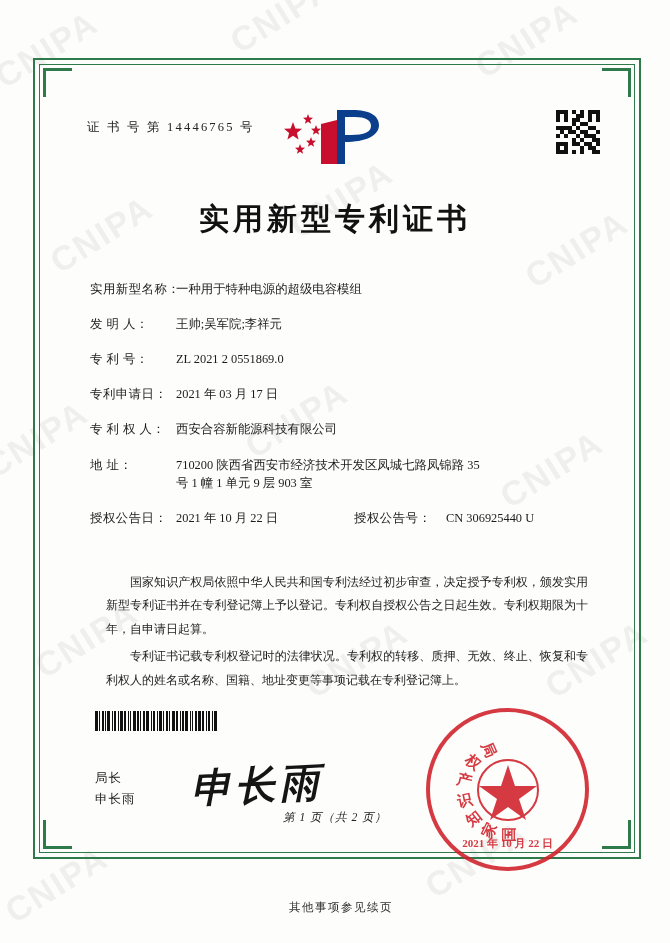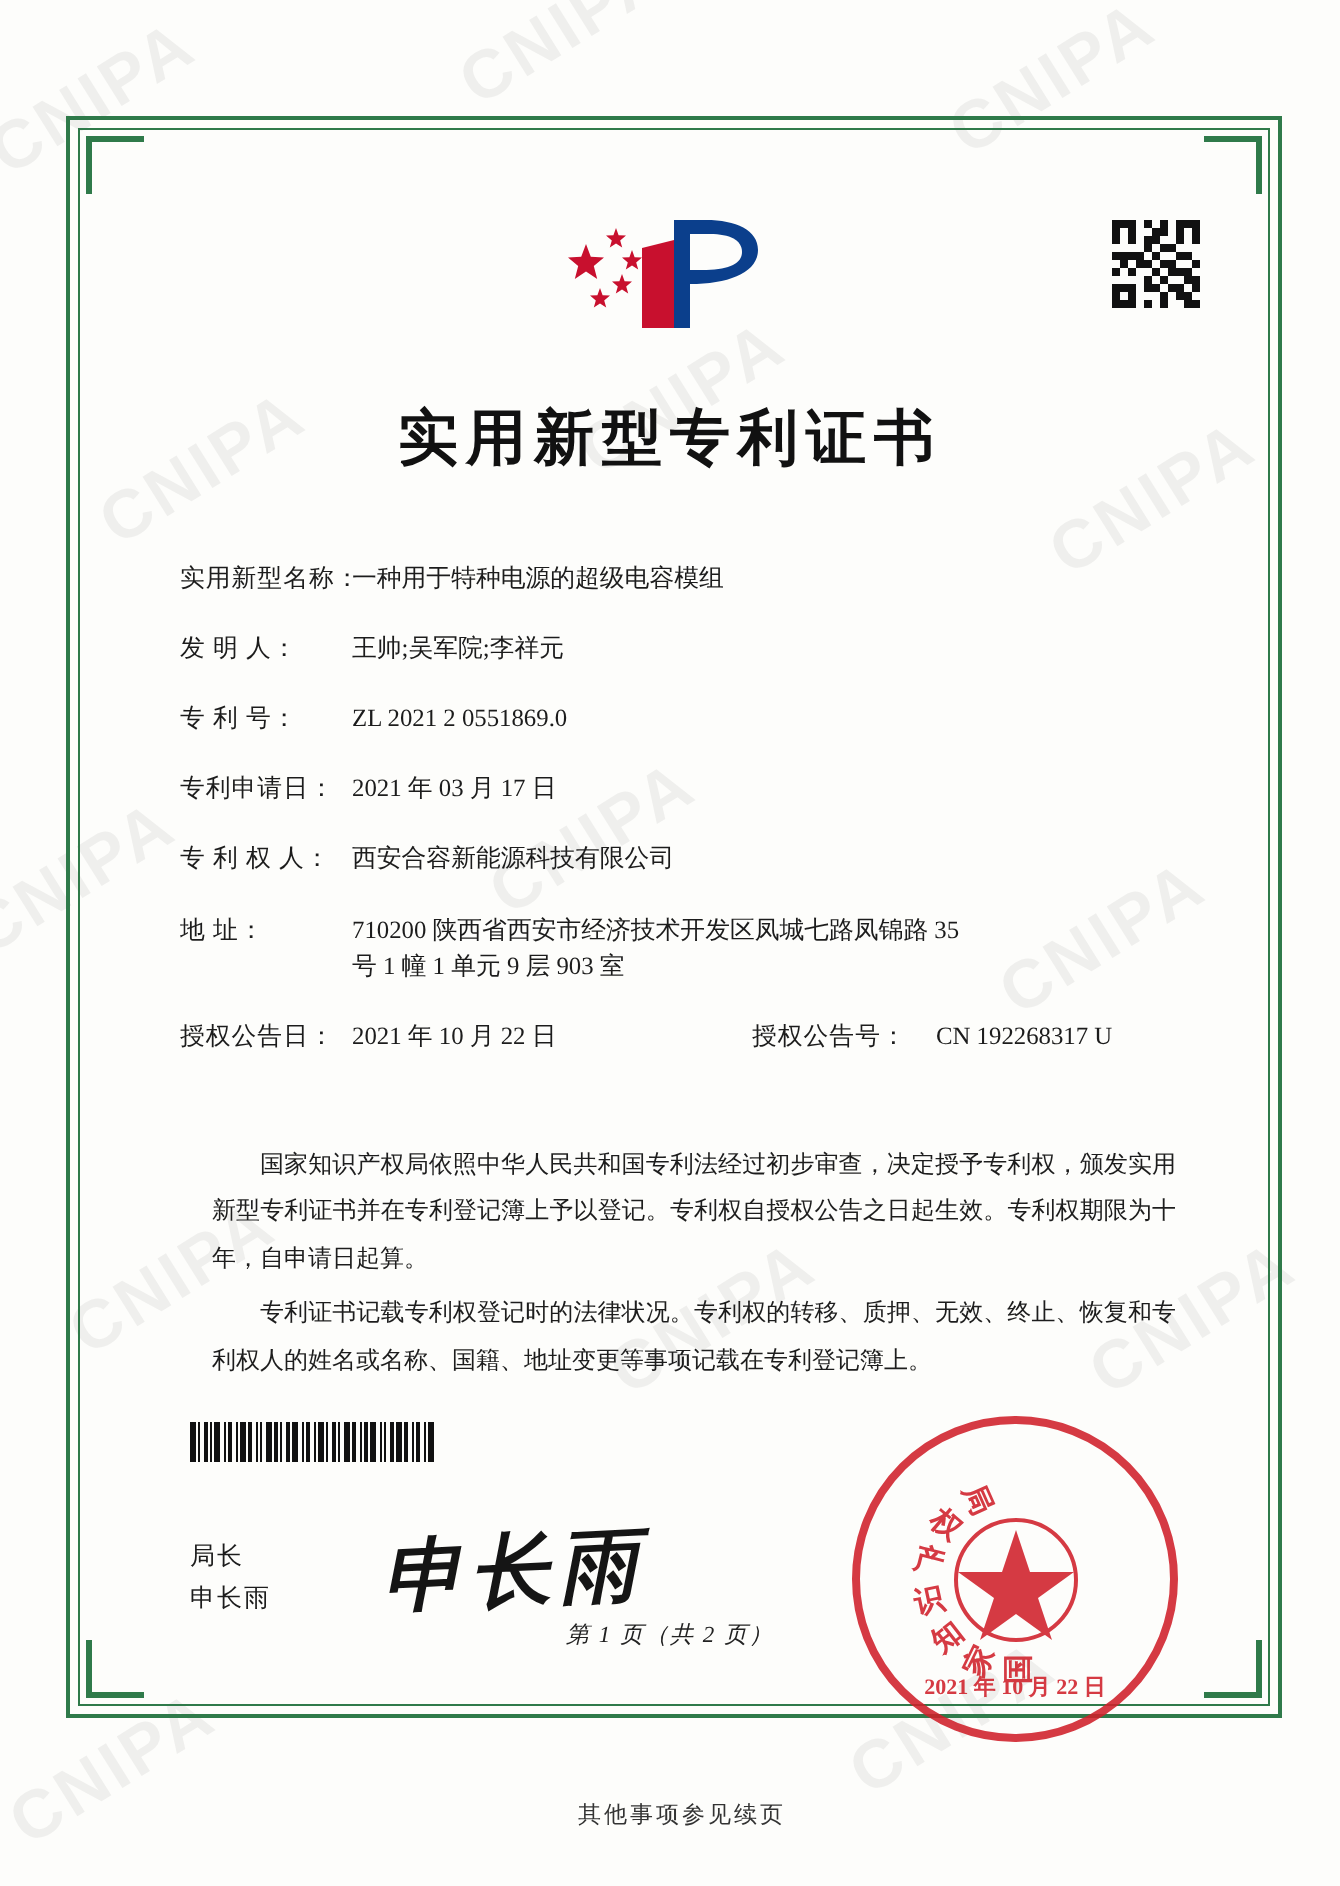--- a/index.html
+++ b/index.html
@@ -151,21 +151,21 @@
   .lab {
     width: 86px;
     flex: 0 0 86px;
     white-space: nowrap;
     letter-spacing: 0.5px;
   }
   .val { flex: 1; }
   .val .l2 { display: block; font-family: Liberation Serif, serif; }
 
   .row.split .seg2 {
-    margin-left: 50px;
+    margin-left: 28px;
     display: flex;
   }
   .row.split .seg2 .lab { width: 92px; flex: 0 0 92px; }
 
   
   .paras {
     position: absolute;
     left: 57px;
     top: 513px;
     width: 498px;
@@ -304,20 +304,21 @@
   <div class="frame-outer">
     <div class="frame-inner"></div>
     <div class="corner tl"></div>
     <div class="corner tr"></div>
     <div class="corner bl"></div>
     <div class="corner br"></div>
   </div>
 
   <div class="content">
 
+    <div class="cert-no">证 书 号 第 14446765 号</div>
 
     <div class="qr">
       <i class="on"></i>
         <i class="on"></i>
         <i class="on"></i>
         <i></i>
         <i class="on"></i>
         <i></i>
         <i class="on"></i>
         <i></i>
@@ -489,21 +490,21 @@
           <span>710200 陕西省西安市经济技术开发区凤城七路凤锦路 35</span>
           <span class="l2">号 1 幢 1 单元 9 层 903 室</span>
         </div>
       </div>
 
       <div class="row split">
         <div class="lab">授权公告日：</div>
         <div class="val" style="flex:0 0 150px;">2021 年 10 月 22 日</div>
         <div class="seg2">
           <div class="lab">授权公告号：</div>
-          <div class="val">CN 192268317 U</div>
+          <div class="val">CN 306925440 U</div>
         </div>
       </div>
 
     </div>
 
     <div class="paras">
       <p>国家知识产权局依照中华人民共和国专利法经过初步审查，决定授予专利权，颁发实用新型专利证书并在专利登记簿上予以登记。专利权自授权公告之日起生效。专利权期限为十年，自申请日起算。</p>
       <p>专利证书记载专利权登记时的法律状况。专利权的转移、质押、无效、终止、恢复和专利权人的姓名或名称、国籍、地址变更等事项记载在专利登记簿上。</p>
     </div>
 

